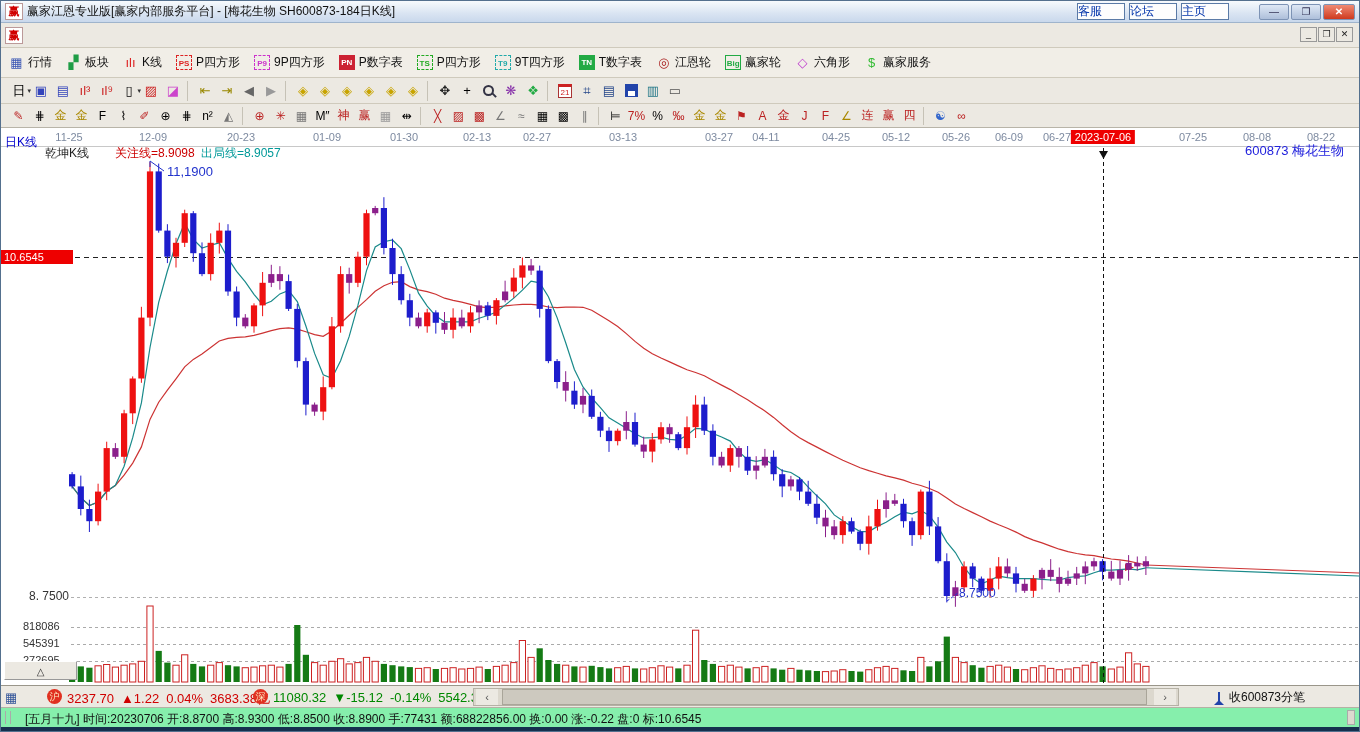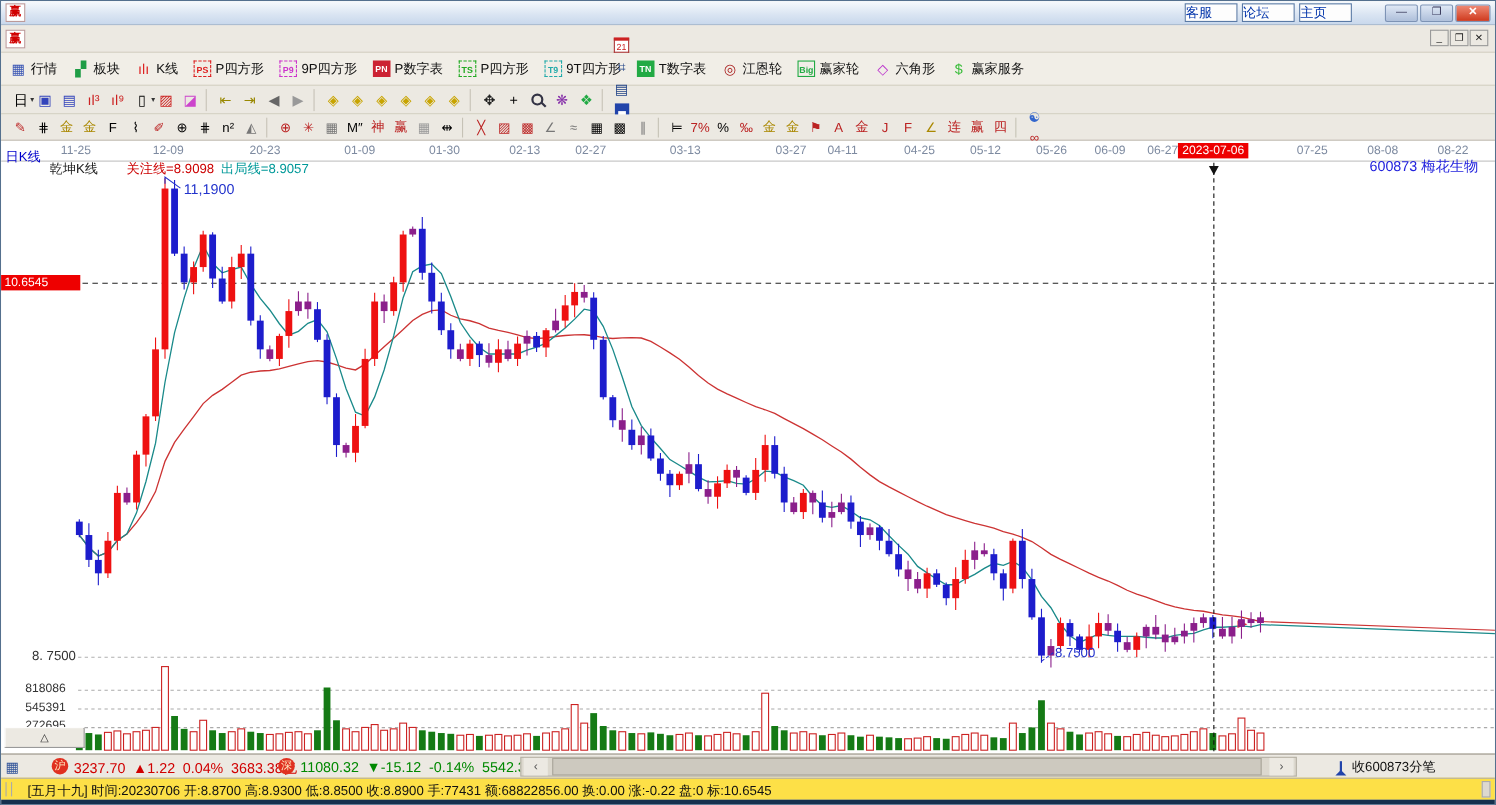--- a/index.html
+++ b/index.html
@@ -35,21 +35,21 @@
   .tb-item{display:flex;align-items:center;margin-right:6px;padding:2px 4px;cursor:pointer;}
   .tb-ic{display:inline-block;min-width:15px;height:15px;font-size:13px;line-height:15px;
     text-align:center;margin-right:4px;}
   .tb-ic.boxed{font-size:8px;font-weight:bold;width:16px;box-sizing:border-box;}
   .tb-lb{font-size:12px;color:#111;white-space:nowrap;}
   .toolbar2{position:absolute;left:0;top:77px;width:100%;height:26px;background:#ece9e2;
     display:flex;align-items:center;border-bottom:1px solid #cfcabc;box-sizing:border-box;padding-left:4px;}
   .toolbar3{position:absolute;left:0;top:103px;width:100%;height:24px;background:#ece9e2;
     display:flex;align-items:center;border-bottom:1px solid #b8b4a8;box-sizing:border-box;padding-left:4px;}
   .grp{display:flex;align-items:center;padding:0 3px;border-right:1px solid #c6c2b6;margin-right:3px;}
-  .grp:last-child{border-right:none;flex-direction:column;}
+  .grp:last-child{border-right:none;}
   .cell{width:22px;height:20px;display:flex;align-items:center;justify-content:center;
     font-size:13px;cursor:pointer;position:relative;}
   .toolbar3 .cell{width:21px;height:18px;font-size:12px;}
   .dd::after{content:"▾";font-size:7px;color:#333;position:absolute;right:-1px;top:6px;}
   .sp-mag{position:relative;width:14px;height:14px;}
   .sp-mag::before{content:"";position:absolute;left:1px;top:1px;width:7px;height:7px;
     border:2px solid #334;border-radius:50%;}
   .sp-mag::after{content:"";position:absolute;left:9px;top:10px;width:6px;height:2px;
     background:#334;transform:rotate(45deg);}
   .sp-cal{width:14px;height:14px;border:1px solid #a33;border-top:3px solid #c22;background:#fff;
@@ -82,35 +82,36 @@
   .sztxt{position:absolute;left:272px;top:4px;color:#008800;white-space:nowrap;}
   .shtxt span,.sztxt span{margin-right:7px;}
   .hscroll{position:absolute;left:472px;top:2px;width:706px;height:18px;background:#dcd8ce;
     border:1px solid #b5b1a5;box-sizing:border-box;}
   .hs-btn{position:absolute;top:0;width:22px;height:16px;background:#ece9e2;color:#555;
     font-size:11px;line-height:16px;text-align:center;cursor:pointer;}
   .hs-thumb{position:absolute;left:28px;top:0;width:645px;height:16px;background:#cdc9bf;
     border:1px solid #a9a599;box-sizing:border-box;cursor:grab;}
   .sb1-right{position:absolute;left:1212px;top:3px;display:flex;align-items:center;}
   .sb1-right .lbl{font-size:12px;color:#111;margin-left:4px;}
-  .sb2{position:absolute;left:0;top:706px;width:100%;height:20px;background:#fde047;
+  .sb2{position:absolute;left:0;top:706px;width:100%;height:20px;background:#86efac;
     border-top:1px solid #b5b1a5;box-sizing:border-box;}
   .grip{position:absolute;left:4px;top:3px;width:4px;height:13px;
     border-left:1px solid #aaa;border-right:1px solid #aaa;}
   .sb2-text{position:absolute;left:24px;top:3px;font-size:12px;color:#111;white-space:nowrap;}
   .sb2-end{position:absolute;right:4px;top:2px;width:8px;height:15px;background:#ddd9cf;border:1px solid #aaa;box-sizing:border-box;}
   .strip{position:absolute;left:0;top:726px;width:100%;height:6px;background:#15304e;}
 </style>
 </head>
 <body>
 
 <div class="win">
 
   <div class="titlebar">
     <span class="logo">赢</span>
+    <span class="title">赢家江恩专业版[赢家内部服务平台] - [梅花生物  SH600873-184日K线]</span>
     <div class="tb-links">
       <button class="tb-link">客服</button>
       <button class="tb-link">论坛</button>
       <button class="tb-link">主页</button>
     </div>
     <div class="winctl" id="winctl">
         <button class="wc min">—</button>
         <button class="wc res">❐</button>
         <button class="wc cls">✕</button>
       </div>

